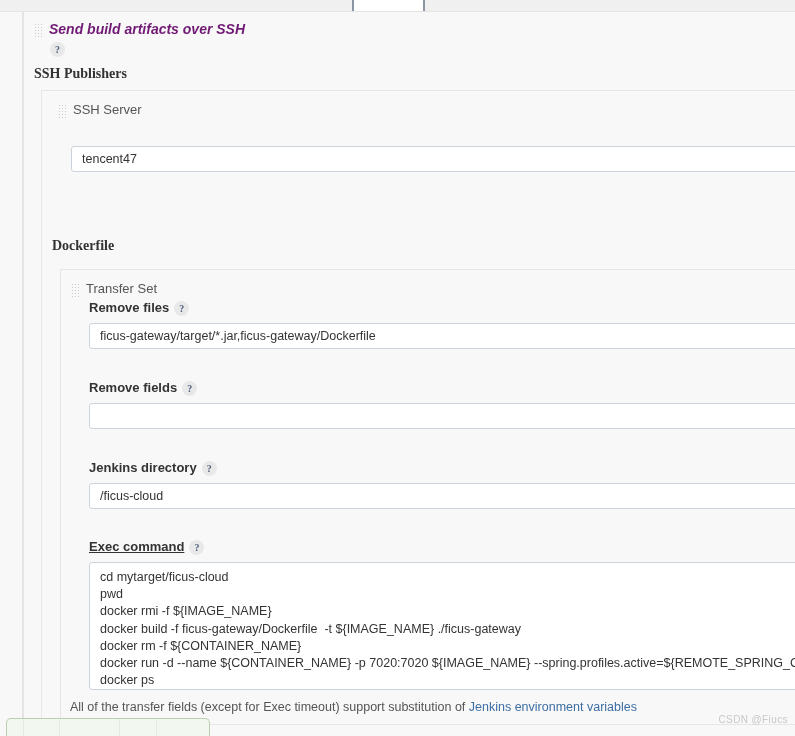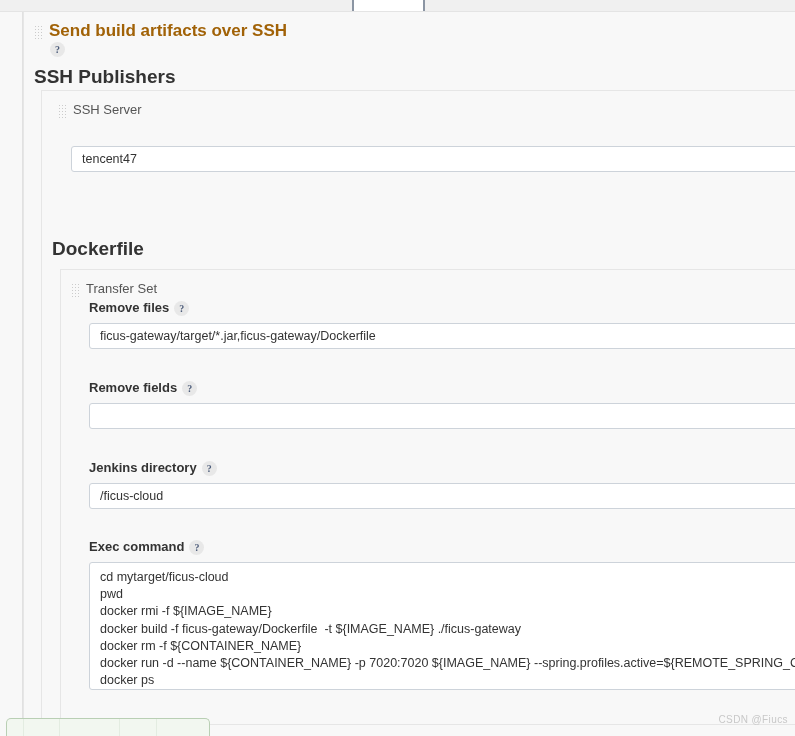--- a/index.html
+++ b/index.html
@@ -78,31 +78,33 @@
       radial-gradient(#c9c9c9 43%, transparent 46%);
     background-size: 3px 3px;
     background-position: 0 0;
     opacity: .95;
   }
 
   .row-title {
     position: absolute;
     white-space: nowrap;
     font-weight: bold;
-    color: #a16207;
-    font-size: 17px;
+    color: #701a75;
+    font-size: 14px;
+    font-style: italic;
   }
   .row-title .handle { margin-right: 6px; }
 
   .subtitle {
     position: absolute;
     white-space: nowrap;
     font-weight: bold;
-    font-size: 19px;
+    font-size: 14px;
     color: #333;
+    font-family: Liberation Serif, serif;
   }
 
   .plain-title {
     position: absolute;
     white-space: nowrap;
     font-weight: normal;
     font-size: 13px;
     color: #555;
   }
   .plain-title .handle { margin-right: 6px; }
@@ -281,32 +283,35 @@
         <div class="field-label" style="left:28px; top:110px;">
           <span>Remove fields</span><span class="help">?</span>
         </div>
         <input class="input" style="left: 28px; top: 133px; width: 726px; height: 26px;" value="">
 
         <div class="field-label" style="left:28px; top:190px;">
           <span>Jenkins directory</span><span class="help">?</span>
         </div>
         <input class="input" style="left: 28px; top: 213px; width: 726px; height: 26px;" value="/ficus-cloud">
 
-        <div class="field-label" style="left:28px; top:269px;">
+        <div class="field-label" style="left:28px; top:269px;text-decoration:underline;">
           <span>Exec command</span><span class="help">?</span>
         </div>
         <textarea class="textarea" style="left: 28px; top: 292px; width: 726px; height: 128px;">cd mytarget/ficus-cloud
 pwd
 docker rmi -f ${IMAGE_NAME}
 docker build -f ficus-gateway/Dockerfile  -t ${IMAGE_NAME} ./ficus-gateway
 docker rm -f ${CONTAINER_NAME}
 docker run -d --name ${CONTAINER_NAME} -p 7020:7020 ${IMAGE_NAME} --spring.profiles.active=${REMOTE_SPRING_CONFIG}
 docker ps</textarea>
       </div>
 
+      <div class="hint" style="left:28px; top:609px;">
+        <span>All of the transfer fields (except for Exec timeout) support substitution of </span><a href="#">Jenkins environment variables</a>
+      </div>
 
     </div>
   </div>
 </div>
 
 <div class="greenbar">
   <div class="greenbar-guide" style="left:16px;"></div>
   <div class="greenbar-guide" style="left:52px;"></div>
   <div class="greenbar-guide" style="left:112px;"></div>
   <div class="greenbar-guide" style="left:149px;"></div>

